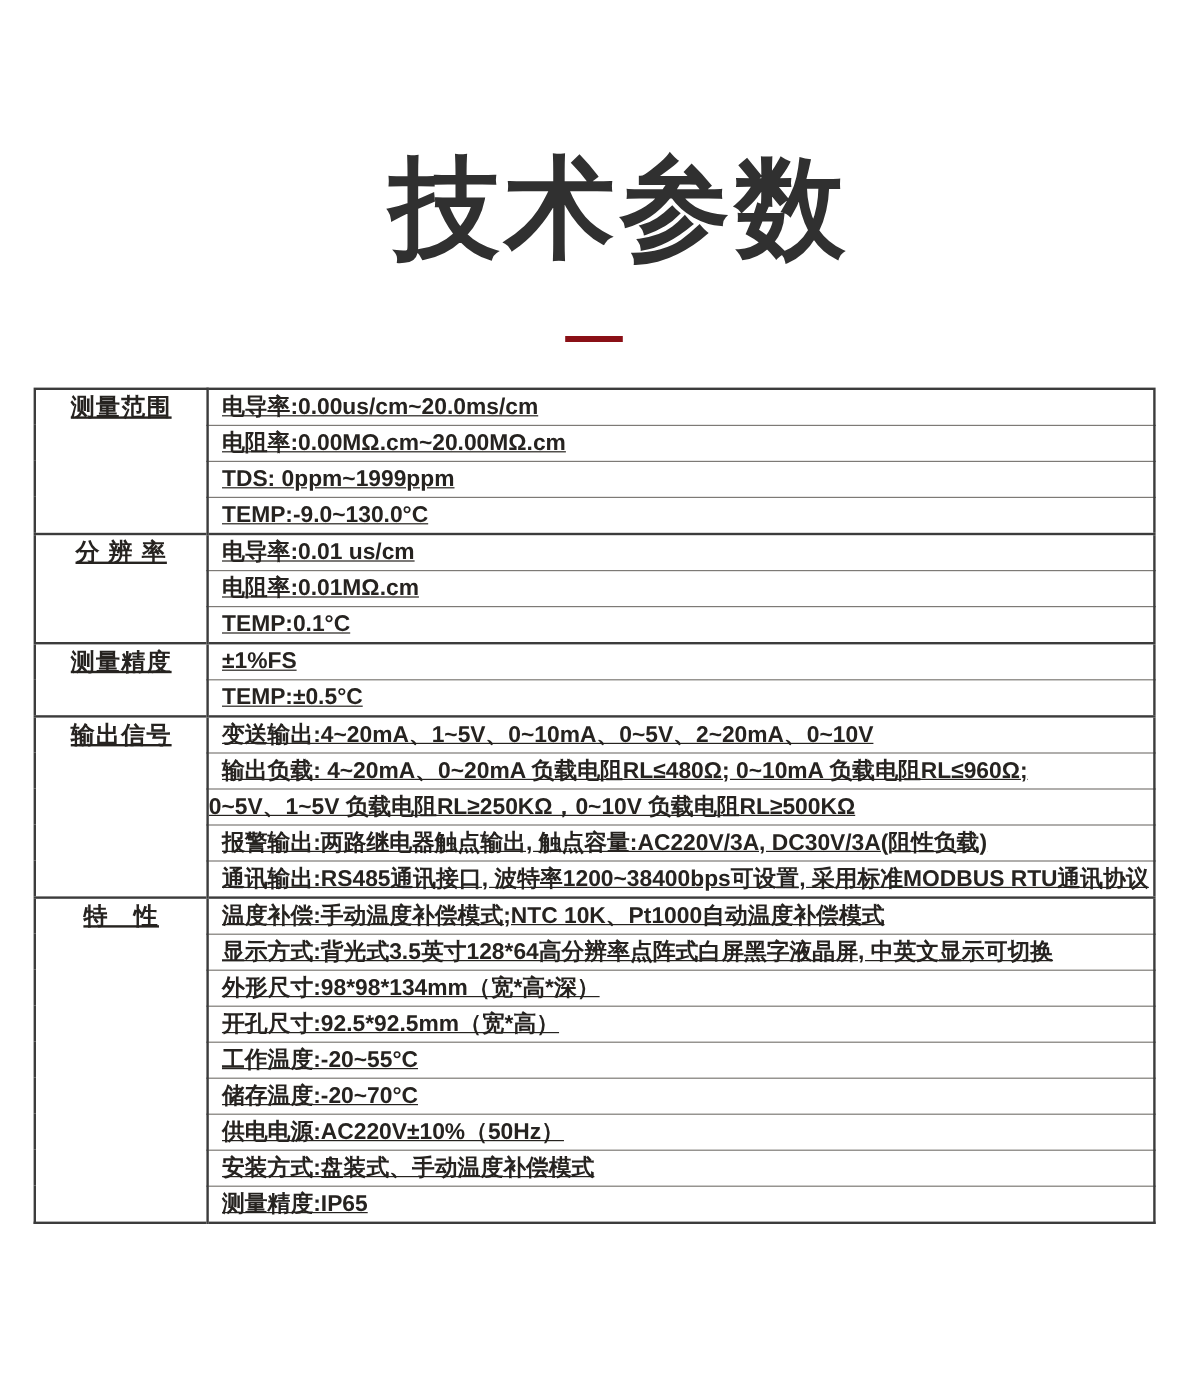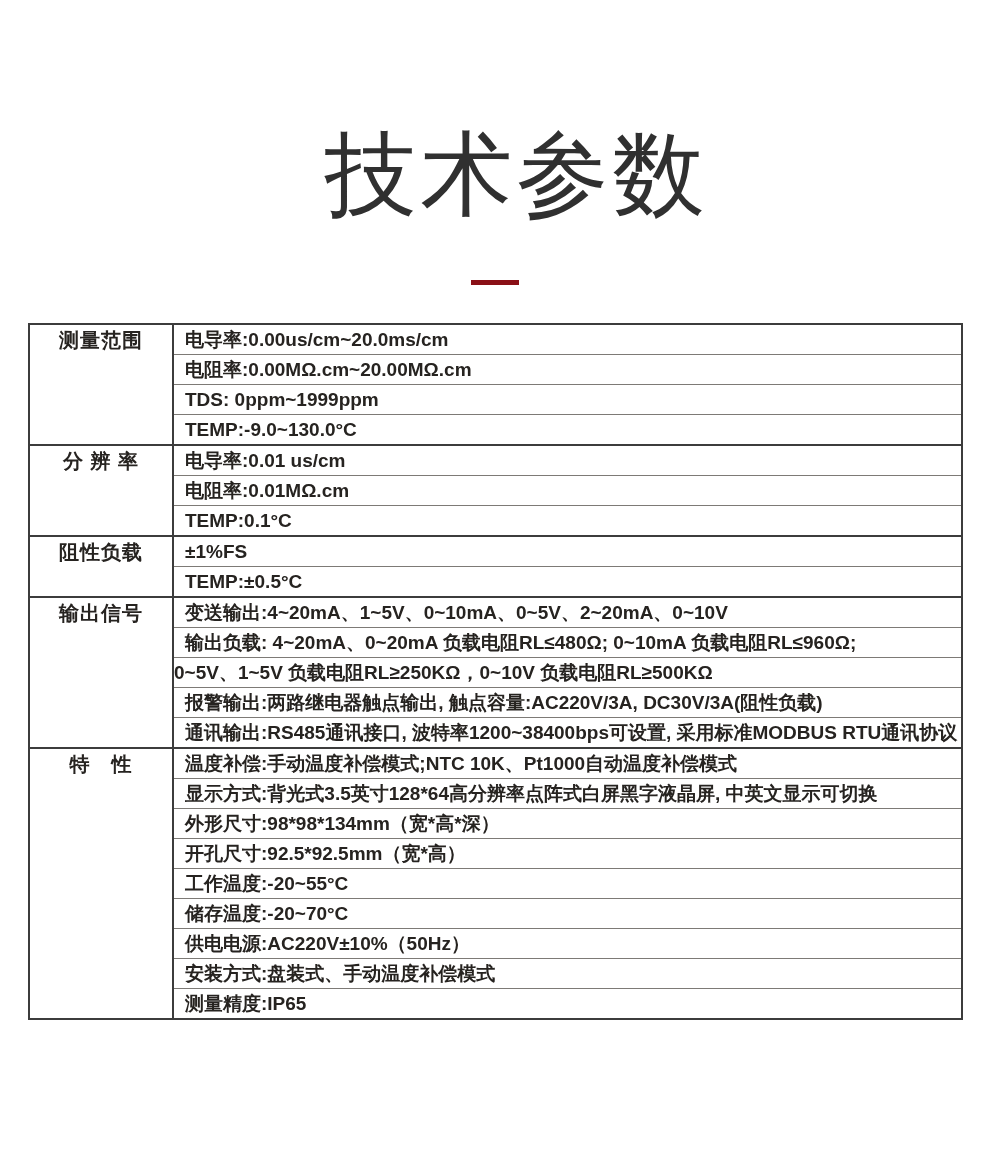--- a/index.html
+++ b/index.html
@@ -9,21 +9,21 @@
     font-family: "Liberation Sans", sans-serif;
   }
   body { height: 1151px; overflow: hidden; }
 
   .page { width: 990px; height: 1151px; background: #ffffff; }
 
   .main-title {
     padding-top: 126px;
     text-align: center;
     font-size: 92px;
-    font-weight: 400;
+    font-weight: 700;
     letter-spacing: 4px;
     line-height: 1.06;
     color: #303030;
     padding-left: 43px;
   }
 
   .accent-divider {
     width: 48px;
     height: 5px;
     margin: 56px auto 0 auto;
@@ -49,20 +49,21 @@
   }
   col.c-label { width: 144px; }
 
   td {
     height: 30px;
     font-size: 19px;
     font-weight: 700;
     color: #262320;
     line-height: 29px;
     overflow: hidden;
+    text-decoration: underline;
   }
 
   td.label-cell {
     border-right: 2px solid #3c3c3c;
     text-align: center;
     vertical-align: top;
     font-size: 20px;
     padding-top: 1px;
     letter-spacing: 1px;
   }
@@ -115,21 +116,21 @@
           <td class="value-cell">电导率:0.01 us/cm</td>
         </tr>
         <tr>
           <td class="value-cell">电阻率:0.01MΩ.cm</td>
         </tr>
         <tr>
           <td class="value-cell">TEMP:0.1°C</td>
         </tr>
 
         <tr class="section-start">
-          <td class="label-cell" rowspan="2">阻性负载</td>
+          <td class="label-cell" rowspan="2">测量精度</td>
           <td class="value-cell">±1%FS</td>
         </tr>
         <tr>
           <td class="value-cell">TEMP:±0.5°C</td>
         </tr>
 
         <tr class="section-start">
           <td class="label-cell" rowspan="5">输出信号</td>
           <td class="value-cell">变送输出:4~20mA、1~5V、0~10mA、0~5V、2~20mA、0~10V</td>
         </tr>

